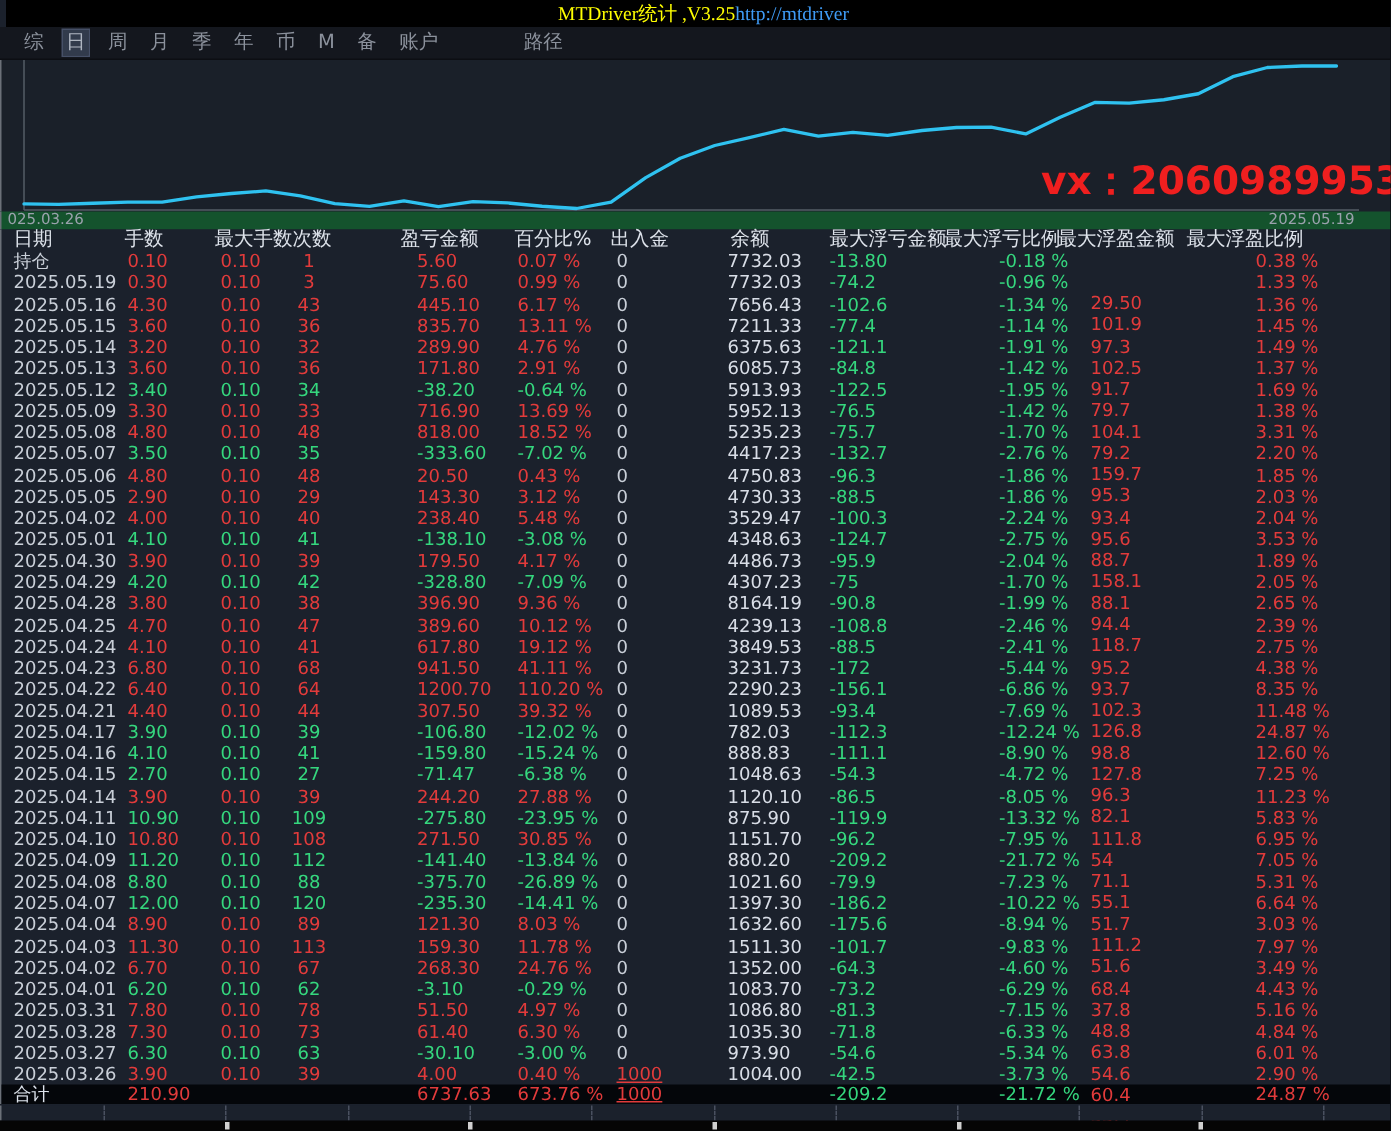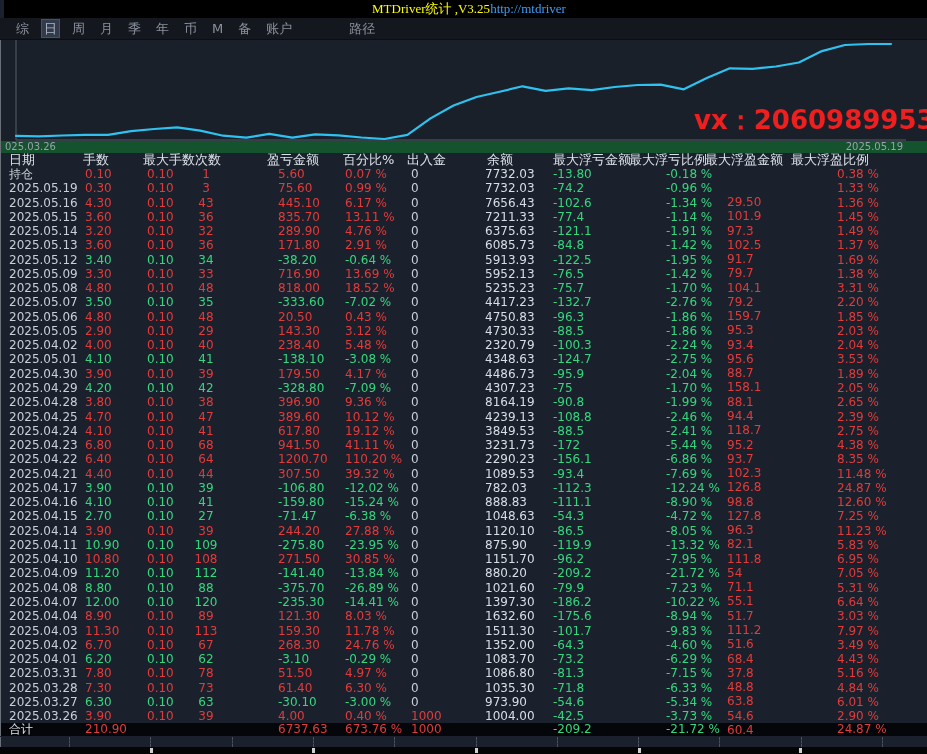--- a/index.html
+++ b/index.html
@@ -44,21 +44,21 @@
   #thead{height:14px;line-height:14px;color:#dde2ea;font-size:13px;}
   #thead .h5{padding-left:46px}#thead .h6{padding-left:2px}#thead .h7{padding-left:2px}
   #thead .h8{padding-left:4px}#thead .h4{padding-left:4px}
   .c1{color:#c9cfd8;}
   .c2{padding-left:2px}.c3{padding-left:4px}.c4{text-align:center}
   .c5{padding-left:57px}.c6{padding-left:4px}.c7{padding-left:6px;color:#c9cfd8;}
   .c8{padding-left:2px;color:#d8dde6;}
   .c9{color:#35d77e;}.c10{padding-left:37px;color:#35d77e;}
   .c11{padding-left:22px;color:#e23b3b;margin-top:28px;}.c12{padding-left:46px;color:#e23b3b;}
   .tone-red .tn{color:#e23b3b;}  .tone-green .tn{color:#35d77e;}
-  .io-red{color:#e23b3b !important;}
+  .io-red{color:#e23b3b !important;text-decoration:underline;}
   #total-row{background:#04060a;height:13px;line-height:13px;}
   #total-row .c1{color:#dde3ec;}
 
   
   #dash-strip{position:absolute;left:0;top:737px;width:927px;height:10px;background:#1b212c;
               border-left:1px solid #6b7078;box-sizing:border-box;}
   .dash{position:absolute;top:0;height:10px;width:0;border-left:1px dashed #4a5160;}
   #bottombar{position:absolute;left:0;top:747px;width:927px;height:7px;background:#050505;}
   .bsep{position:absolute;top:1px;height:5px;width:3px;background:#d0d0d0;}
 
@@ -288,21 +288,21 @@
           <div class="c12">2.03 %</div>
         </div>
         <div class="trow tone-red">
           <div class="c1">2025.04.02</div>
           <div class="c2 tn">4.00</div>
           <div class="c3 tn">0.10</div>
           <div class="c4 tn">40</div>
           <div class="c5 tn">238.40</div>
           <div class="c6 tn">5.48 %</div>
           <div class="c7">0</div>
-          <div class="c8">2320.79</div>
+          <div class="c8">3529.47</div>
           <div class="c9">-100.3</div>
           <div class="c10">-2.24 %</div>
           <div class="c11">88.7</div>
           <div class="c12">2.04 %</div>
         </div>
         <div class="trow tone-green">
           <div class="c1">2025.05.01</div>
           <div class="c2 tn">4.10</div>
           <div class="c3 tn">0.10</div>
           <div class="c4 tn">41</div>

